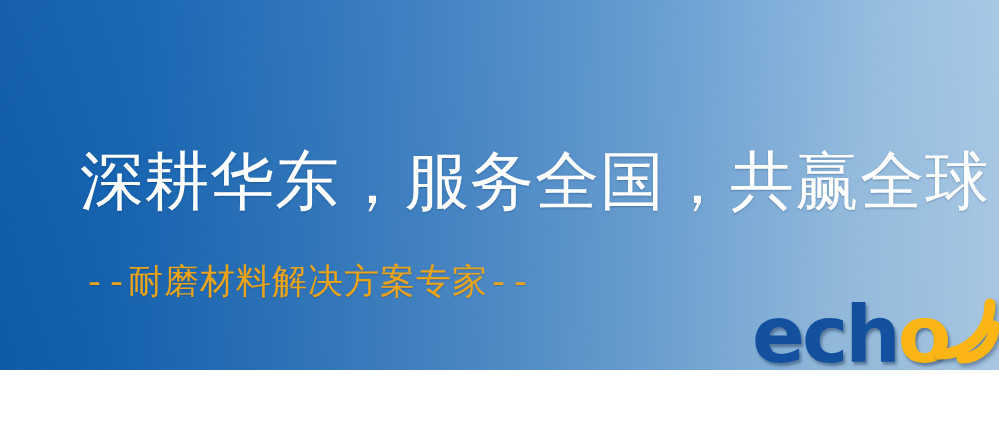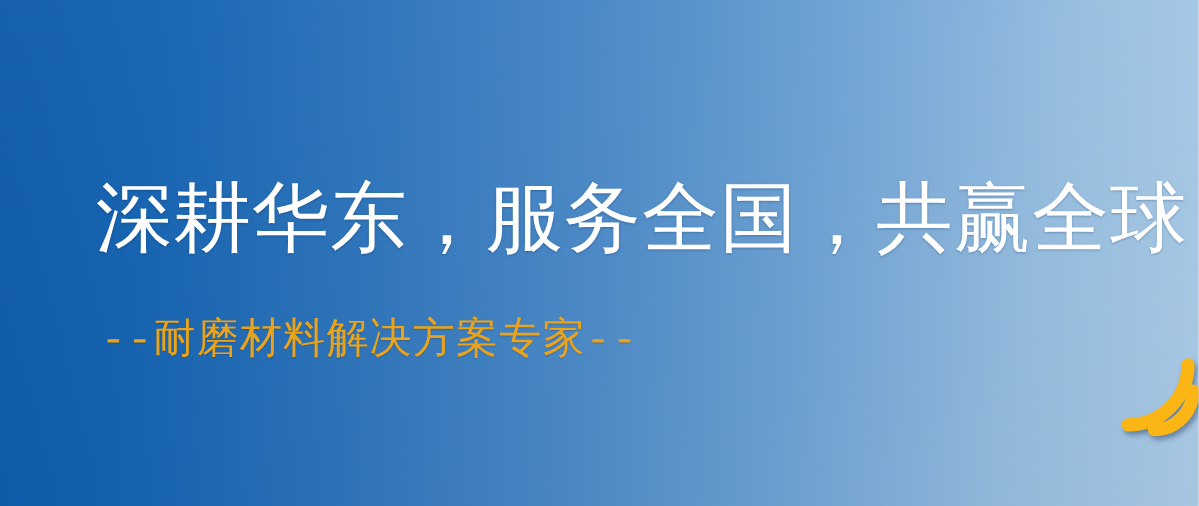--- a/index.html
+++ b/index.html
@@ -3,21 +3,21 @@
 <meta charset="utf-8">
 <style>
   * { margin:0; padding:0; box-sizing:border-box; }
   html, body {
     width:999px; height:422px;
     overflow:hidden;
     font-family:"Liberation Sans", sans-serif;
   }
   .banner {
     position:relative;
-    width:999px; height:422px;
+    width:999px; height:370px;
     overflow:hidden;
     background:linear-gradient(100deg,
         #0c5aab 0%,
         #1262b2 14%,
         #2c74bb 32%,
         #4a89c8 50%,
         #6fa3d4 68%,
         #93bcdf 84%,
         #abcbe7 100%);
   }
@@ -96,20 +96,21 @@
 <body>
 
 <div class="banner">
 
   <div class="headline">深耕华东，服务全国，共赢全球</div>
 
   <div class="subtitle">--耐磨材料解决方案专家--</div>
 
   <div class="logo">
 
+    <div class="logo-word"><span>ech</span><span class="o-mark">o</span></div>
 
     <svg class="echo-arcs" viewBox="0 0 78 78">
       <path d="M 12 62 A 50 50 0 0 0 62 12" fill="none" stroke="#fbb615" stroke-width="11" stroke-linecap="round"></path>
       <path d="M 34 66 A 32 32 0 0 0 66 34" fill="none" stroke="#fbb615" stroke-width="11" stroke-linecap="round"></path>
     </svg>
 
 
   </div>
 
 </div>

